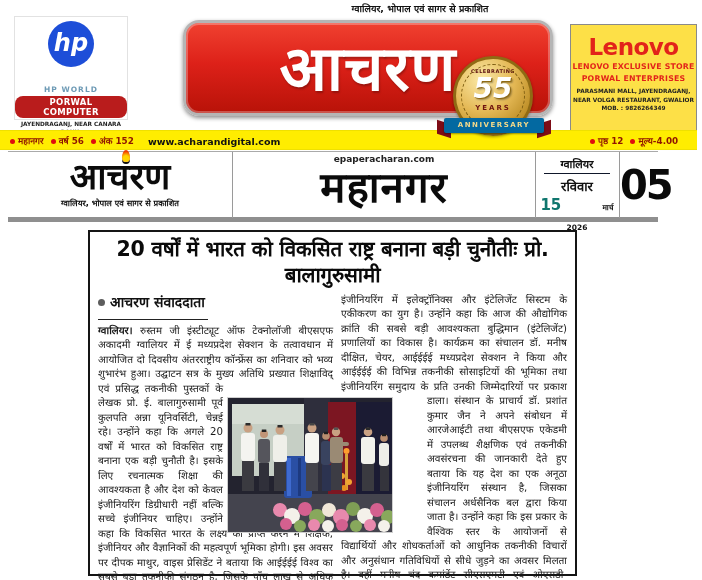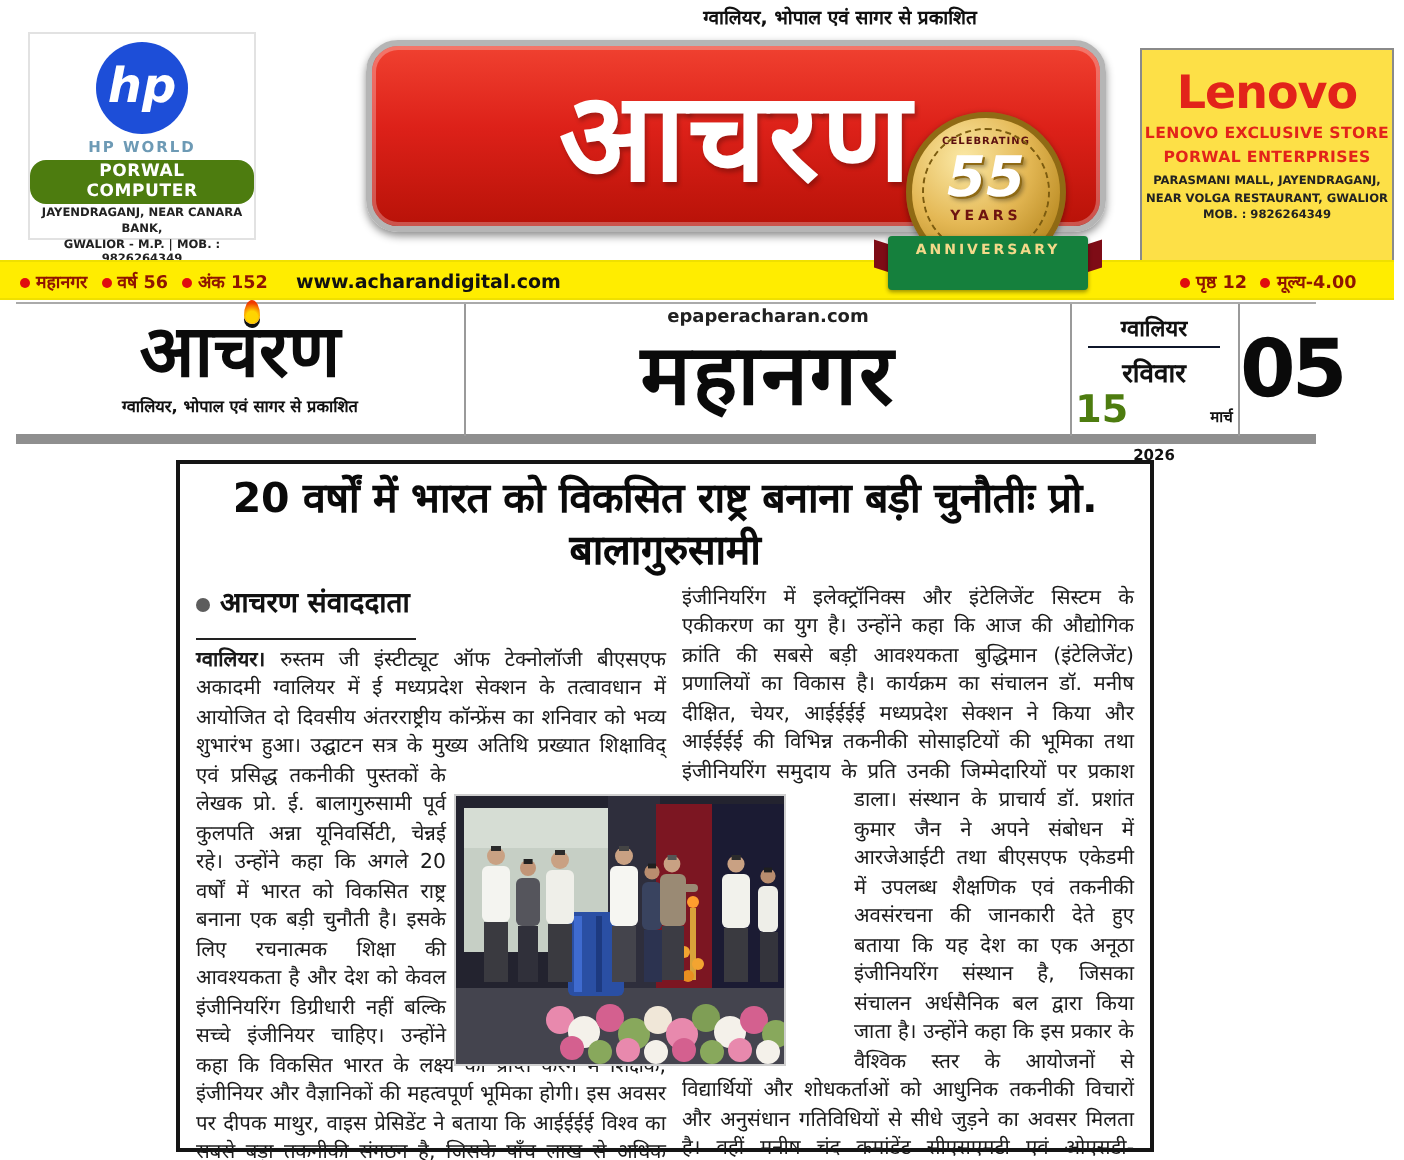--- a/index.html
+++ b/index.html
@@ -9,22 +9,22 @@
 
   
   .top-tagline { position:absolute; left:290px; top:2px; width:260px; text-align:center;
     font-size:9.5px; font-weight:bold; color:#111; }
 
   
   .hp-ad { position:absolute; left:14px; top:16px; width:114px; height:104px; background:#fff;
     border:1px solid #e2e2e2; text-align:center; padding-top:4px; }
   .hp-circle { width:46px; height:46px; margin:0 auto; border-radius:50%; background:#1d4ed8;
     color:#fff; font-weight:bold; font-style:italic; font-size:24px; line-height:44px; }
-  .hp-world { font-size:7.5px; font-weight:bold; color:#6d9ab5; letter-spacing:1px; margin-top:2px; }
-  .hp-pill { display:inline-block; background:#4d7c0f; color:#fff; font-size:8.5px; font-weight:bold;
+  .hp-world { font-size:7.5px; font-weight:bold; color:#6d9ab5; letter-spacing:1px; margin-top:18px; }
+  .hp-pill { display:inline-block; background:#b91c1c; color:#fff; font-size:8.5px; font-weight:bold;
     border-radius:8px; padding:1px 6px; margin-top:2px; letter-spacing:.3px; }
   .hp-addr { font-size:5.8px; font-weight:bold; color:#222; margin-top:2px; line-height:1.35; }
 
   
   .masthead { position:absolute; left:183px; top:20px; width:370px; height:96px;
     background:linear-gradient(180deg,#f04130 0%, #dd2119 45%, #b81208 100%);
     border-radius:16px; border:3px solid #b5b5b5;
     box-shadow:0 2px 4px rgba(0,0,0,.45), inset 0 0 0 2px rgba(255,255,255,.28);
     display:flex; align-items:center; justify-content:center; }
   .masthead-title { color:#fff; font-size:62px; font-weight:800; letter-spacing:1px;
@@ -34,21 +34,21 @@
   .badge { position:absolute; left:450px; top:56px; width:88px; height:84px; z-index:5; }
   .badge-circle { position:absolute; left:3px; top:0; width:80px; height:80px; border-radius:50%;
     background:radial-gradient(circle at 35% 28%, #fbe9a6, #e4b855 45%, #b98a22 80%, #a87b1e);
     border:3px solid #8f6a14; box-shadow:0 1px 3px rgba(0,0,0,.4); text-align:center; }
   .badge-inner { position:absolute; left:5px; top:5px; width:64px; height:64px; border-radius:50%;
     border:1px dashed #7c5c10; }
   .badge-celebrating { margin-top:9px; font-size:5px; font-weight:bold; color:#5c1010; letter-spacing:.5px; }
   .badge-55 { font-size:28px; font-weight:800; font-style:italic; color:#fff;
     text-shadow:1px 1px 0 #8f6a14, 2px 2px 2px rgba(0,0,0,.35); line-height:30px; }
   .badge-years { font-size:7px; font-weight:bold; color:#6e1310; letter-spacing:2px; }
-  .badge-ribbon { position:absolute; left:-6px; top:62px; width:100px; height:27px; background:#15803d;
+  .badge-ribbon { position:absolute; left:-6px; top:62px; width:100px; height:15px; background:#0369a1;
     color:#f3d98a; font-size:7px; font-weight:bold; letter-spacing:1.5px; text-align:center;
     line-height:15px; border-radius:2px; box-shadow:0 1px 2px rgba(0,0,0,.4); }
   .badge-ribbon::before, .badge-ribbon::after { content:""; position:absolute; top:4px; width:14px; height:14px;
     background:#7e0c16; z-index:-1; }
   .badge-ribbon::before { left:-7px; transform:skewY(18deg); }
   .badge-ribbon::after { right:-7px; transform:skewY(-18deg); }
 
   
   .lenovo-ad { position:absolute; left:570px; top:24px; width:127px; height:114px; background:#fde047;
     border:1px solid #8a8a8a; text-align:center; padding-top:10px; }
@@ -79,21 +79,21 @@
     border-radius:50% 50% 50% 50% / 65% 65% 35% 35%; box-shadow:0 2px 0 #111; }
   .sec-logo-tag { font-size:8.2px; font-weight:bold; color:#111; margin-top:1px; }
   .vdiv { position:absolute; top:0; width:0; height:66px; border-left:1px solid #9a9a9a; }
   .sec-center { position:absolute; left:228px; top:2px; width:296px; text-align:center; }
   .sec-site { font-size:9px; font-weight:bold; color:#222; }
   .sec-name { font-size:42px; font-weight:800; color:#0a0a0a; line-height:48px; letter-spacing:1px; }
   .sec-date { position:absolute; left:528px; top:4px; width:82px; text-align:center; }
   .sec-city { font-size:11px; font-weight:bold; color:#111; border-bottom:1px solid #0f172a;
     padding-bottom:2px; margin:0 8px; }
   .sec-day { font-size:13px; font-weight:bold; color:#111; margin-top:3px; }
-  .sec-dnum { font-size:19px; font-weight:800; color:#4d7c0f; line-height:20px; }
+  .sec-dnum { font-size:15px; font-weight:800; color:#0f766e; line-height:20px; }
   .sec-drest { font-size:7.5px; font-weight:bold; color:#111;margin-left:36px; }
   .sec-page { position:absolute; left:612px; top:0; width:38px; height:66px; font-size:40px; font-weight:800;
     color:#0a0a0a; text-align:center; line-height:66px; letter-spacing:-2px; }
 
   
   .article { position:absolute; left:88px; top:230px; width:489px; height:346px; background:#fff;
     border:2px solid #151515; padding:4px 8px; }
   .headline { font-size:20.5px; font-weight:800; color:#0a0a0a; text-align:center; line-height:26px;
     letter-spacing:-.2px; }
   .cols { position:relative; display:flex; gap:8px; margin-top:5px; }

